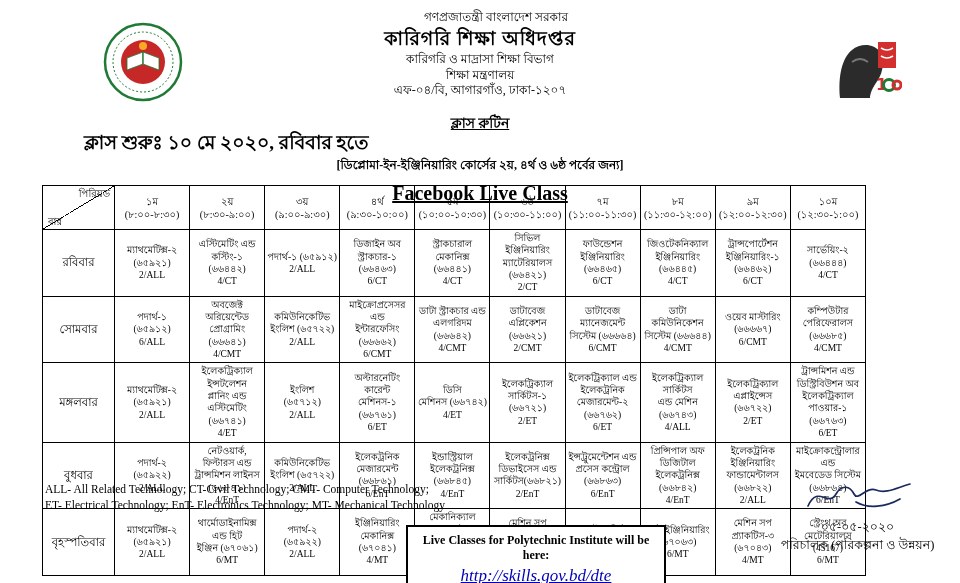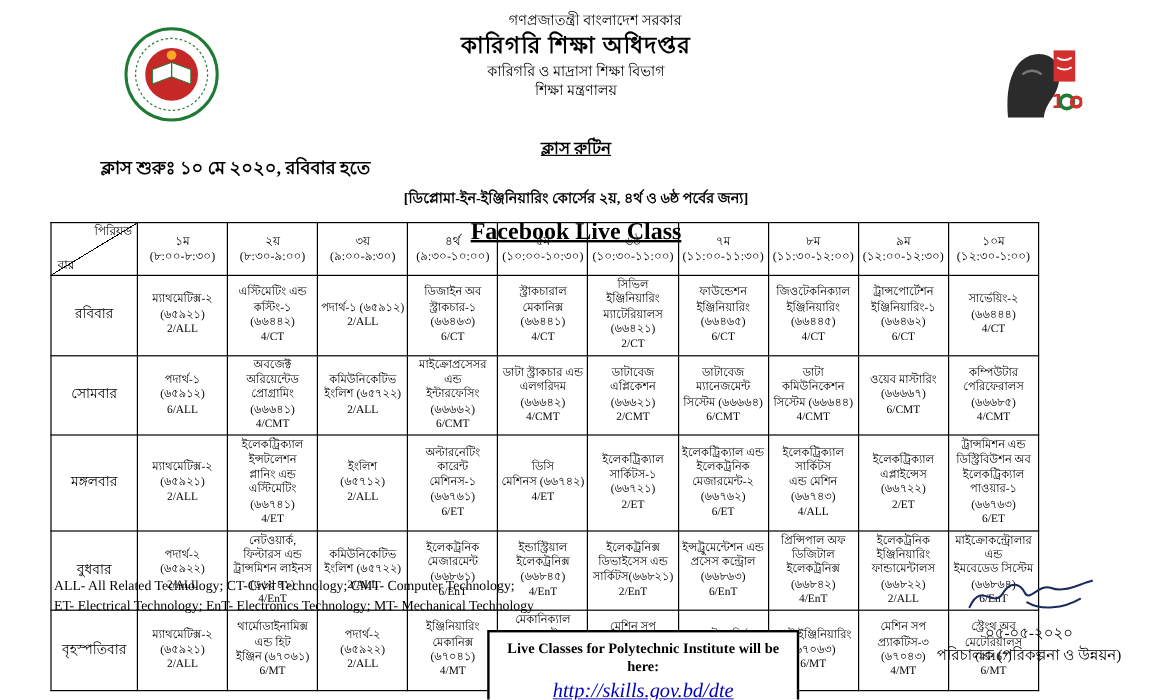--- a/index.html
+++ b/index.html
@@ -15,21 +15,21 @@
   .gov-header .l3{font-size:12px;}
   .gov-header .l4{font-size:12px;}
   .gov-header .l5{font-size:12px;}
   .logo-left{position:absolute;left:103px;top:22px;width:80px;height:80px;}
   .logo-right{position:absolute;left:826px;top:28px;width:76px;height:78px;}
   
   .title-block{position:absolute;top:112px;left:0;width:100%;text-align:center;}
   .main-title{font-size:14px;font-weight:bold;text-decoration:underline;}
   .subtitle{font-size:12px;font-weight:bold;margin-top:20px;}
   .platform{font-size:20px;font-weight:bold;text-decoration:underline;margin-top:6px;}
-  .start-note{position:absolute;left:84px;top:128px;font-size:15px;font-weight:bold;white-space:nowrap;text-align:center;}
+  .start-note{position:absolute;left:84px;top:128px;font-size:19px;font-weight:bold;white-space:nowrap;text-align:center;}
   
   table.routine{
     position:absolute;left:42px;top:185px;width:824px;
     border-collapse:collapse;table-layout:fixed;
     font-size:9.5px;line-height:1.3;text-align:center;
   }
   table.routine th,table.routine td{
     border:1px solid #000;padding:2px 1px;vertical-align:middle;
     white-space:pre-line;word-wrap:break-word;
   }
@@ -87,20 +87,21 @@
     <circle cx="63" cy="57" r="5.5" fill="none" stroke="#1e7a34" stroke-width="3"></circle>
     <circle cx="71" cy="57" r="4" fill="none" stroke="#d32f2f" stroke-width="3"></circle>
   </svg>
 </div>
 
 <div class="gov-header">
   <div class="l1">গণপ্রজাতন্ত্রী বাংলাদেশ সরকার</div>
   <div class="l2">কারিগরি শিক্ষা অধিদপ্তর</div>
   <div class="l3">কারিগরি ও মাদ্রাসা শিক্ষা বিভাগ</div>
   <div class="l4">শিক্ষা মন্ত্রণালয়</div>
+  <div class="l5">এফ-০৪/বি, আগারগাঁও, ঢাকা-১২০৭</div>
 </div>
 
 <div class="title-block">
   <div class="main-title">ক্লাস রুটিন</div>
   <div class="subtitle">[ডিপ্লোমা-ইন-ইঞ্জিনিয়ারিং কোর্সের ২য়, ৪র্থ ও ৬ষ্ঠ পর্বের জন্য]</div>
   <div class="platform">Facebook Live Class</div>
 </div>
 <div class="start-note">ক্লাস শুরুঃ ১০ মে ২০২০, রবিবার হতে</div>
 
 <table class="routine" id="routine-table">

